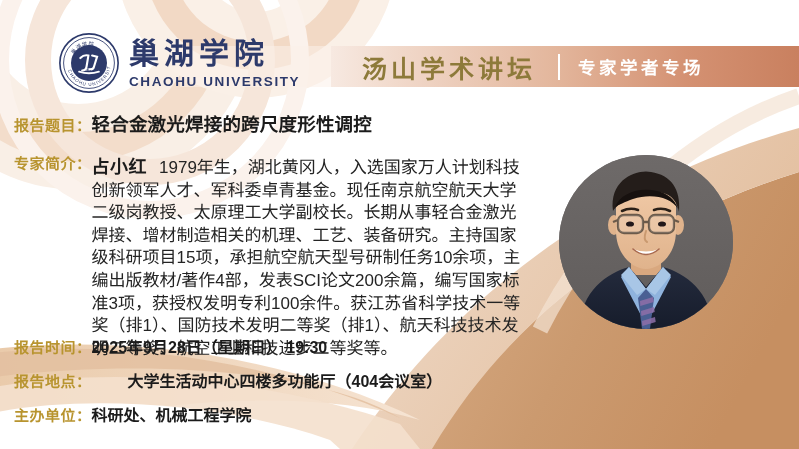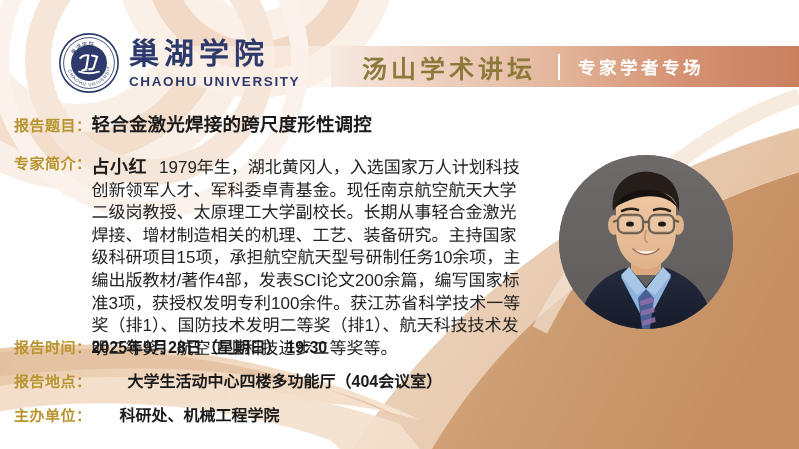--- a/index.html
+++ b/index.html
@@ -80,21 +80,21 @@
     color:#1b1b1b; font-size:18px; font-weight:700;
     letter-spacing:0.5px; margin-right:12px;
   }
   #bio-text {
     color:#242424; font-size:17px; font-weight:400;
     line-height:22.6px; text-align:justify;
   }
 
   #row-time  { left:14px; top:294px; }
   #row-place { left:14px; top:328px;gap:36px; }
-  #row-org   { left:14px; top:362px;gap:28px; }
+  #row-org   { left:14px; top:362px; }
   #row-time .val, #row-place .val, #row-org .val { font-size:16px;margin-top:40px; }
 
   
   #portrait {
     position:absolute; left:559px; top:155px;
     width:174px; height:174px; border-radius:50%;
     overflow:hidden; background:#6f6b6a; z-index:7;
   }
   #portrait svg { display:block; width:174px; height:174px; }
 </style>

